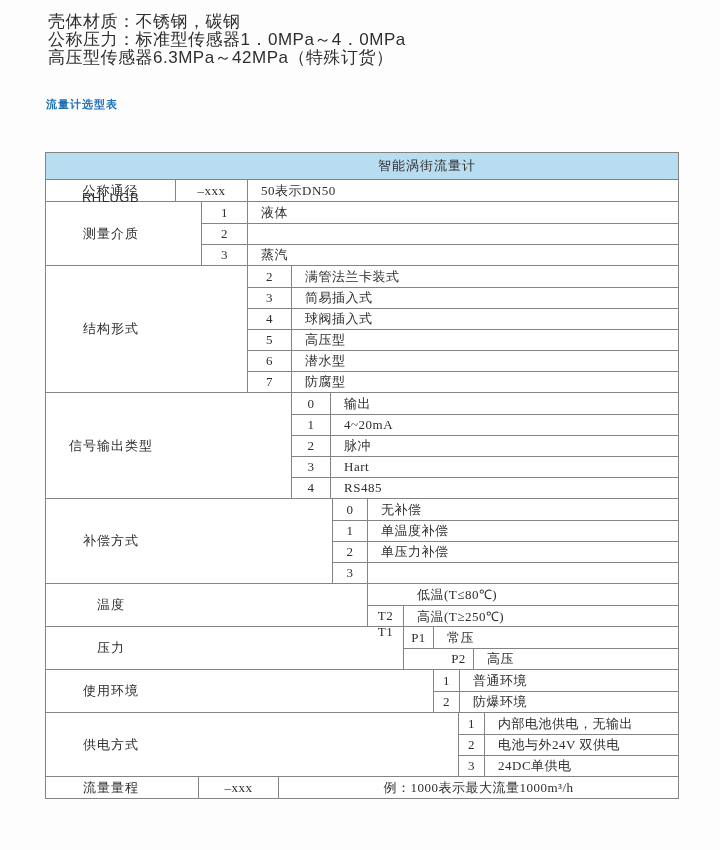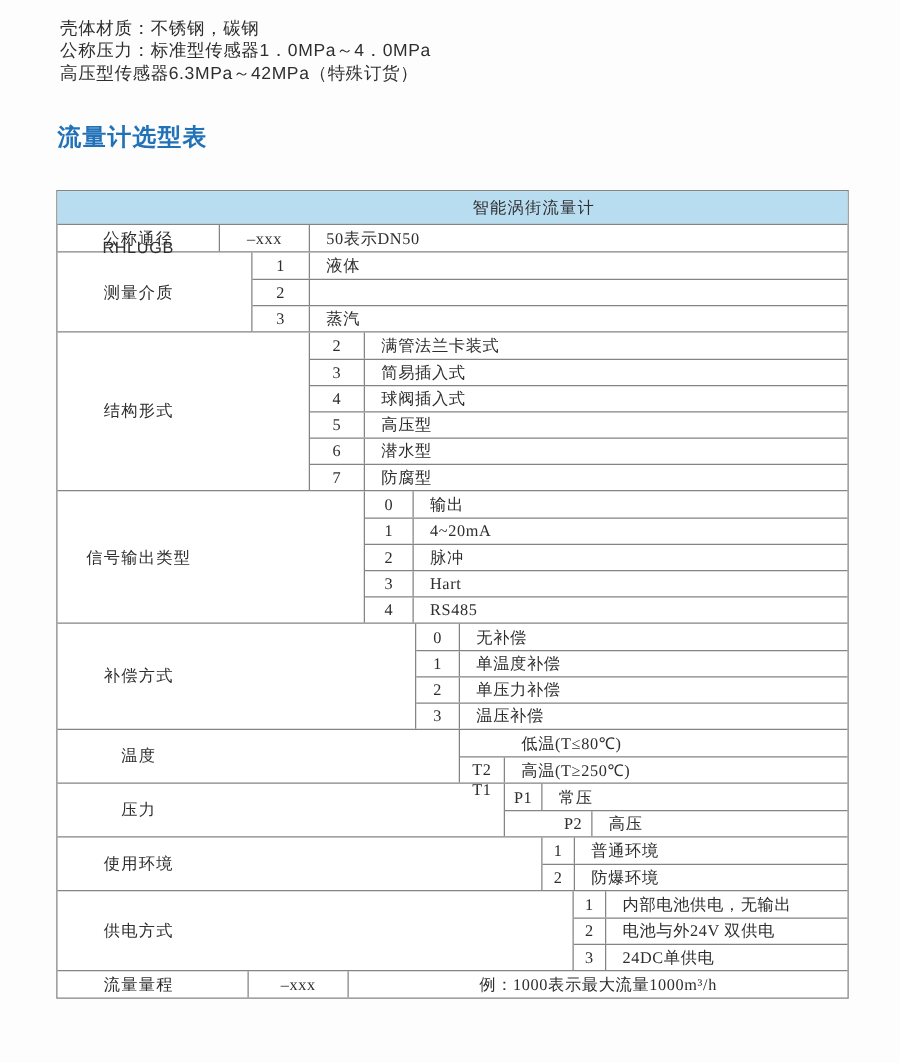--- a/index.html
+++ b/index.html
@@ -14,29 +14,29 @@
     position: relative;
     background: #fdfdfd;
     font-family: "Liberation Sans", "DejaVu Sans", sans-serif;
     color: var(--text);
     overflow: hidden;
   }
   .intro {
     position: absolute;
     left: 48px;
     top: 13px;
-    font-size: 14px;
+    font-size: 17px;
     line-height: 18px;
     letter-spacing: 0.5px;
   }
   .page-title {
     position: absolute;
     left: 46px;
     top: 97px;
-    font-size: 19px;
+    font-size: 11px;
     font-weight: bold;
     color: var(--accent);
     letter-spacing: 1px;
   }
   .selector-table {
     position: absolute;
     left: 45px;
     top: 152px;
     width: 634px;
     border: 1px solid var(--border);
@@ -225,21 +225,20 @@
           <div class="option-row">
             <div class="code-cell" style="width: 35px;">1</div>
             <div class="desc-cell">单温度补偿</div>
           </div>
           <div class="option-row">
             <div class="code-cell" style="width: 35px;">2</div>
             <div class="desc-cell">单压力补偿</div>
           </div>
           <div class="option-row">
             <div class="code-cell" style="width: 35px;">3</div>
-            <div class="desc-cell">温压补偿</div>
           </div>
         </div>
       </div>
       <div class="section">
         <div class="section-label" style="width: 322px;">
           <span class="label-text">温度</span>
         </div>
         <div class="section-options">
           <div class="option-row">
             <div class="code-cell" style="width: 36px; margin-top: 48px;">T1</div>

